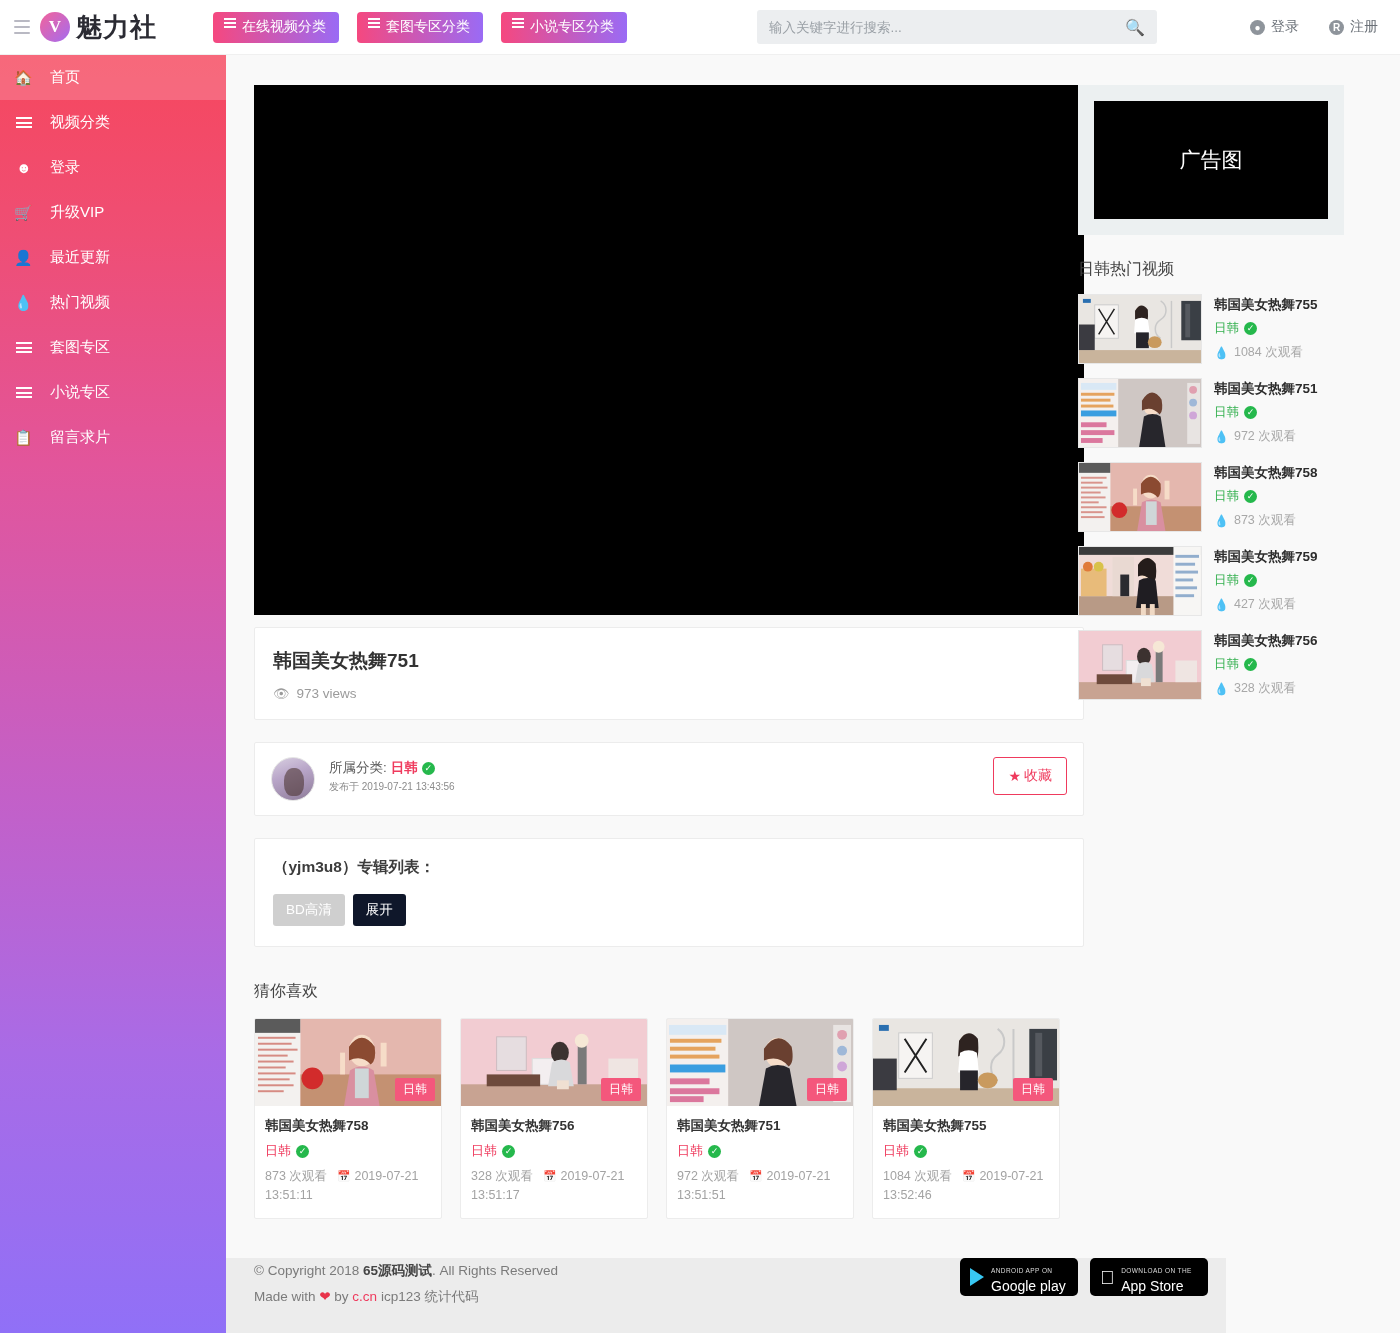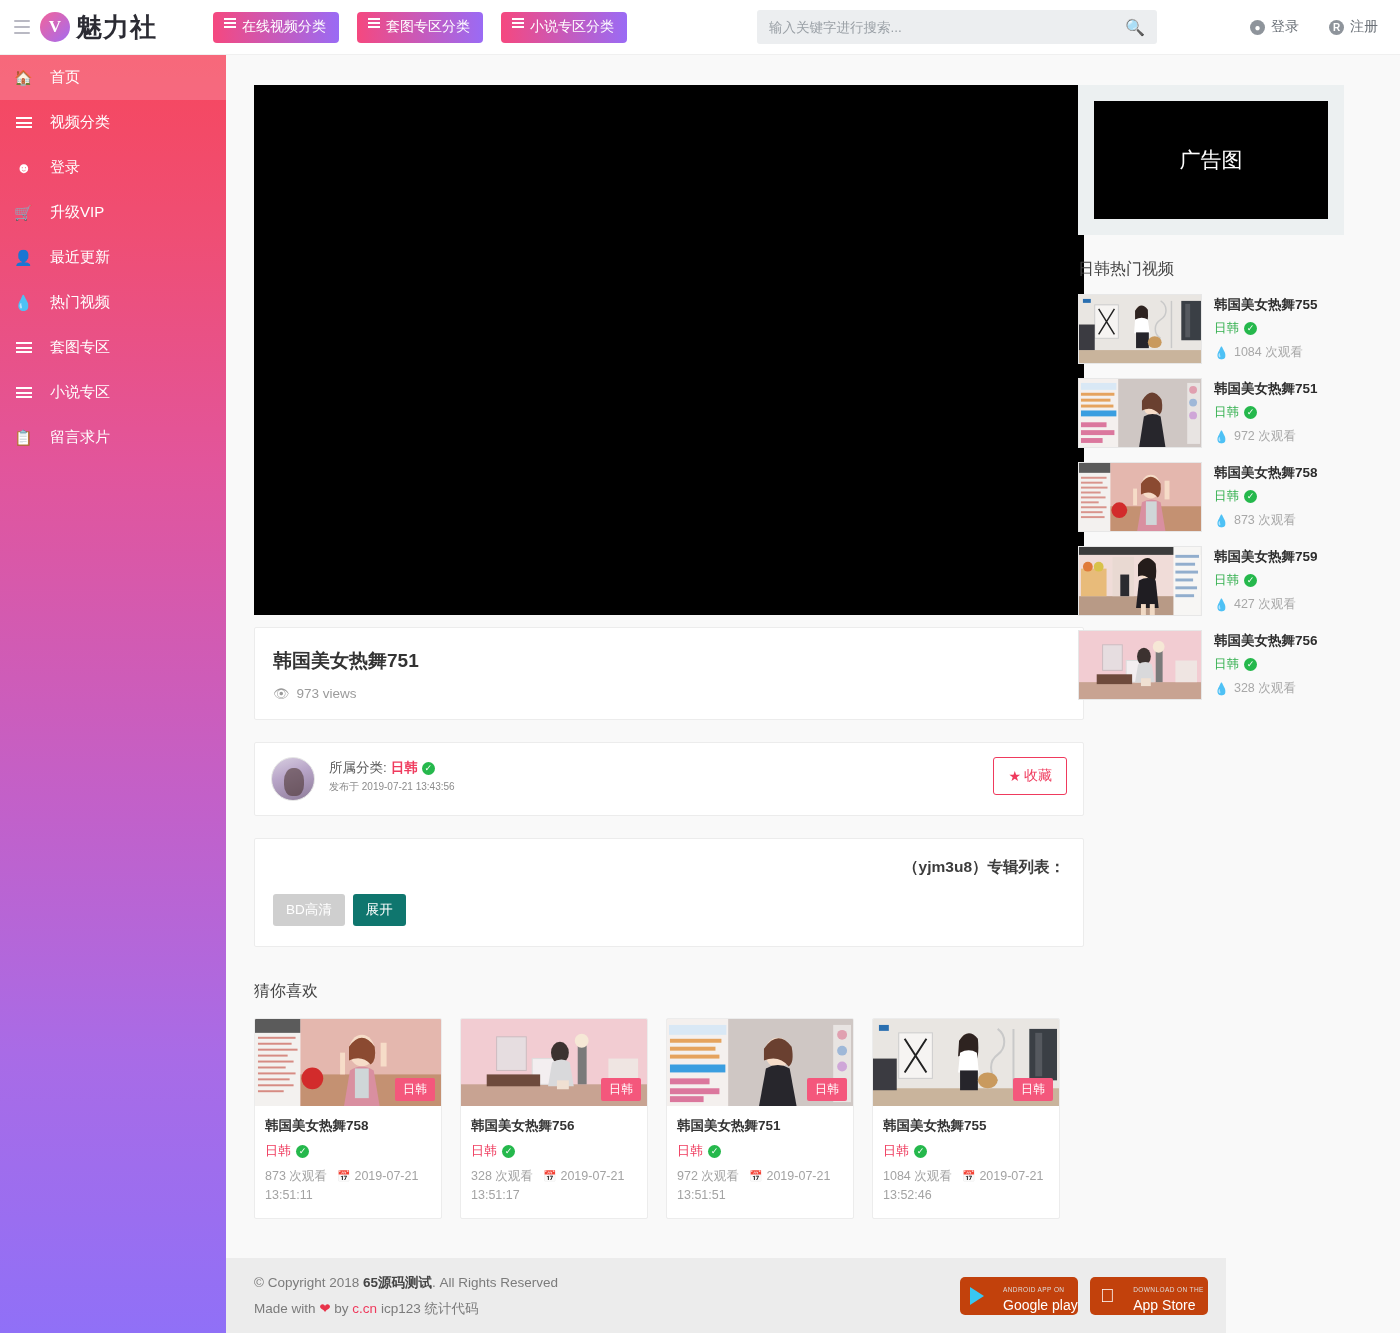--- a/index.html
+++ b/index.html
@@ -119,26 +119,26 @@
     line-height:1;
   }
   .meta-line2 { font-size: 10px; color: #8b8b8b; }
   .fav-btn {
     margin-left: auto; border: 1px solid #ef3a5d; color: #ef3a5d;
     background: #fff; border-radius: 3px; padding: 9px 14px;
     font-size: 14px; display: flex; align-items: center; gap: 3px; cursor: pointer;
   }
   .star { color: #ef3a5d; font-size: 14px; }
 
-  .album-card { margin-top: 22px; padding: 18px 18px 20px 18px; text-align: right; }
+  .album-card { margin-top: 22px; padding: 18px 18px 20px 18px; }
   .album-title { font-size: 15.5px; color: #3c3c3c; font-weight: bold; }
   .album-btns { margin-top: 16px; display: flex; gap: 8px; }
   .chip { font-size: 13.5px; padding: 7px 13px; border-radius: 3px; color: #fff; cursor: pointer; }
   .chip.gray { background: #cfcfcf; }
-  .chip.pink { background: #0f766e; }
+  .chip.pink { background: #0f172a; }
 
   .guess-head { margin-top: 34px; font-size: 16px; color: #444; }
   .guess-grid { margin-top: 16px; display: flex; gap: 18px; }
   .gcard {
     width: 188px; background: #fff; border: 1px solid #ececec; border-radius: 2px; overflow: hidden;
   }
   .gthumb { width: 100%; height: 88px; position: relative; overflow: hidden; }
   .gbadge {
     position: absolute; right: 6px; bottom: 6px;
     background: #f4577c; color: #fff; font-size: 12px;
@@ -162,30 +162,30 @@
   .hot-thumb { width: 124px; height: 70px; flex: none; border: 1px solid #e7e7e7; overflow:hidden; position:relative; }
   .hot-txt { padding-top: 2px; }
   .hot-title { font-size: 13.5px; color: #2d2d2d; font-weight: bold; }
   .hot-cat { margin-top: 6px; font-size: 12.5px; color: #34b04f; display:flex; align-items:center; gap:5px; }
   .hot-views { margin-top: 7px; font-size: 12.5px; color: #a8a8a8; display:flex; align-items:center; gap:5px; }
   .flame { color: #e83131; font-size: 12px; }
 
   
   .footer {
     position: absolute; left: 226px; top: 1258px; width: 1000px; height: 75px;
-    background: #ececec; display: flex; align-items: center;
+    background: #ececec; display: flex; align-items: flex-start;
   }
   .foot-txt { margin-left: 28px; font-size: 13.5px; color: #7b7b7b; line-height: 1.9; }
   .foot-txt b { color: #444; }
   .heart { color: #e8334a; }
   .link-red { color: #ef3a5d; }
   .stores { margin-left: auto; margin-right: 18px; display: flex; gap: 12px; }
   .store {
-    background: #c2410c; color: #fff; border-radius: 5px;
-    width: 118px; height: 38px; display: flex; align-items: center; gap: 19px;
+    background: #000000; color: #fff; border-radius: 5px;
+    width: 118px; height: 38px; display: flex; align-items: center; gap: 7px;
     padding-left: 10px; cursor: pointer;
   }
   .store .s-sub { font-size: 6.5px; letter-spacing: .4px; color:#ddd; text-transform: uppercase; }
   .store .s-main { font-size: 14px; line-height: 1.05; }
   .gp-tri {
     width: 0; height: 0; border-left: 14px solid #38c7f2;
     border-top: 9px solid transparent; border-bottom: 9px solid transparent;
   }
   .apple { font-size: 19px; line-height: 1; }
 

